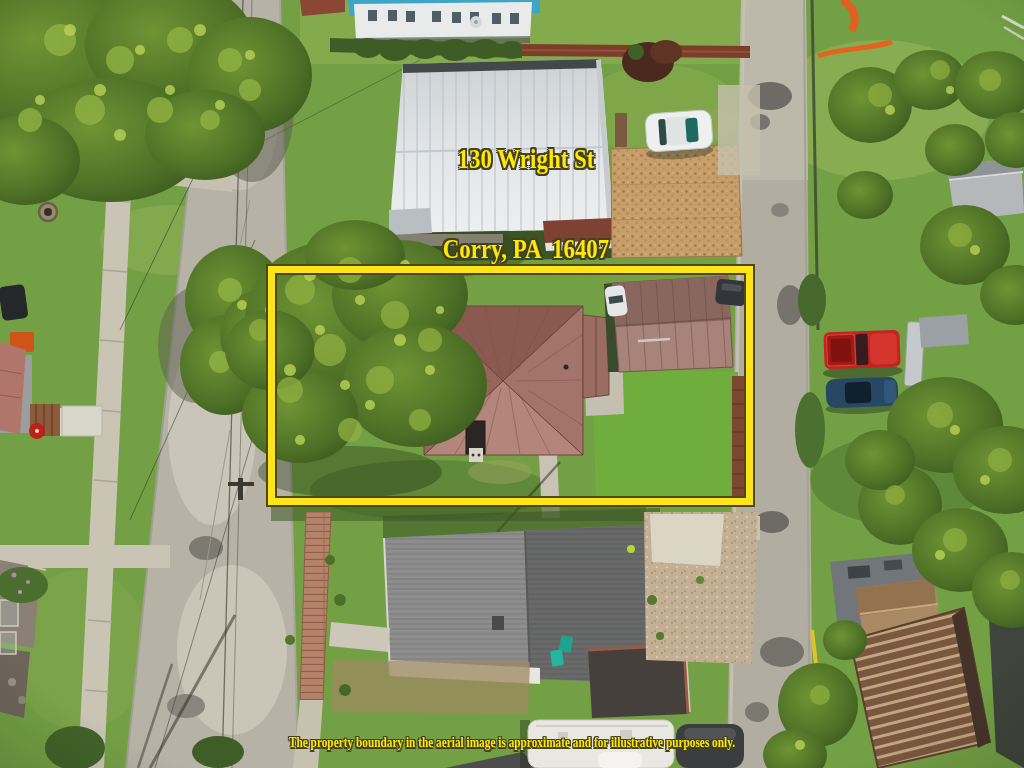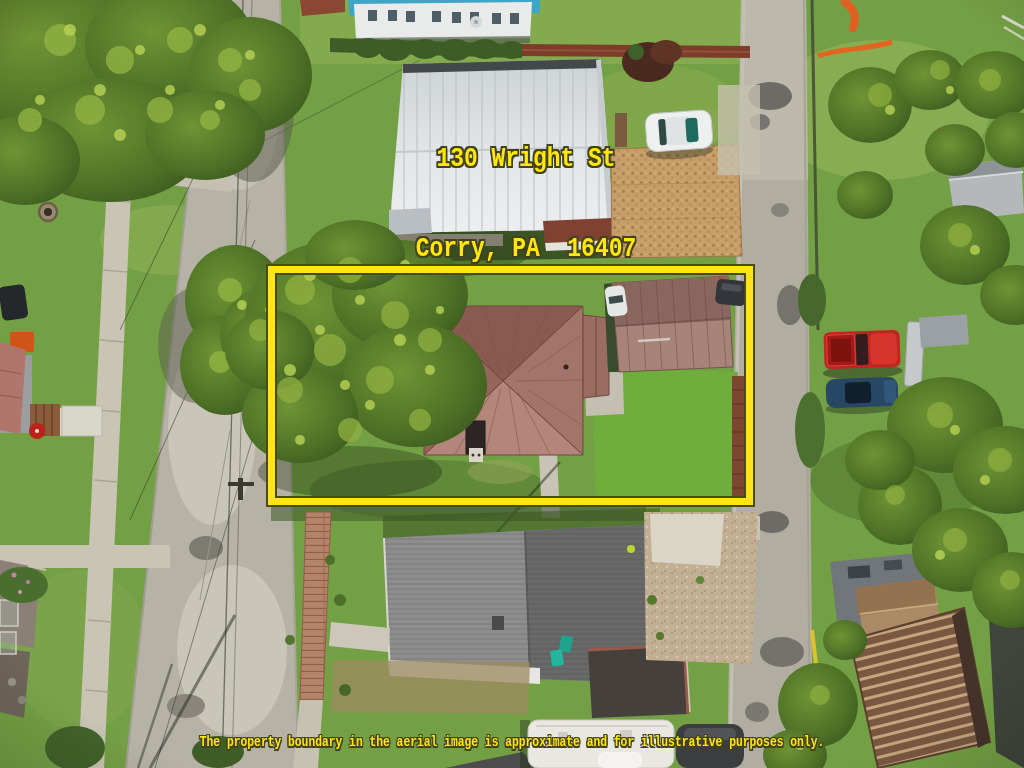--- a/index.html
+++ b/index.html
@@ -1,17 +1,17 @@
 <!DOCTYPE html>
 <html><head>
 <meta charset="utf-8">
 <style>
   html,body{margin:0;padding:0;background:#222;}
   .stage{position:relative;width:1024px;height:768px;overflow:hidden;
-         background:#74a045;font-family:Liberation Mono, monospace;}
+         background:#74a045;font-family:Liberation Serif, serif;}
   .stage svg{position:absolute;left:0;top:0;}
   .boundary{position:absolute;left:268px;top:266px;width:471px;height:225px;
             border:7px solid #ffe419;
             box-shadow:0 0 0 2px #4c4a14, inset 0 0 0 2px #4c4a14;
             pointer-events:none;}
   .address{position:absolute;left:14px;top:84px;width:1024px;text-align:center;
            color:#ffe60d;font-weight:bold;font-size:28px;line-height:30px;
            white-space:pre;letter-spacing:0px;
            transform:scaleX(.82);transform-origin:center;
            text-shadow:-2px -2px 0 #42421f,2px -2px 0 #42421f,-2px 2px 0 #42421f,

